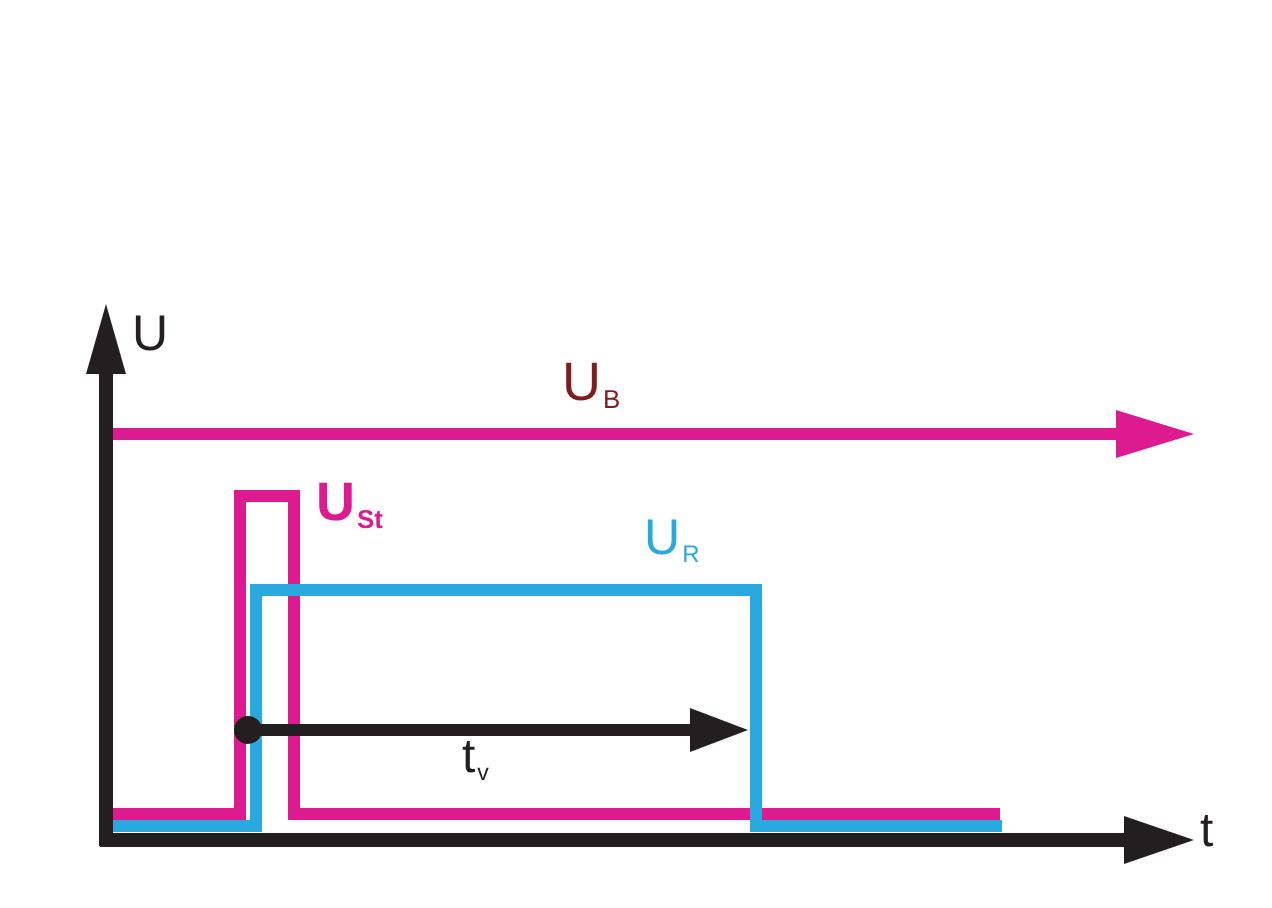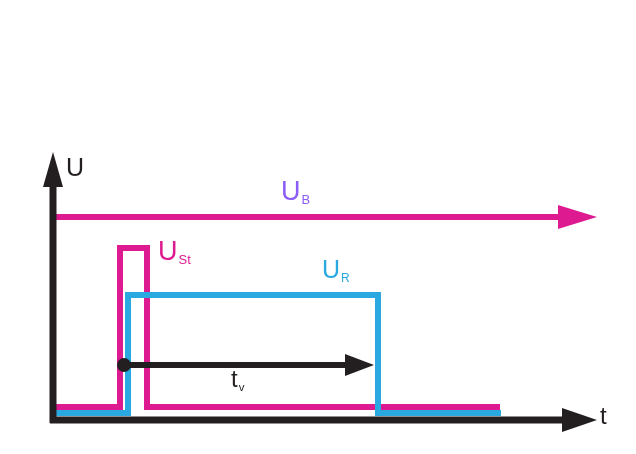--- a/index.html
+++ b/index.html
@@ -22,22 +22,22 @@
     font-family: "Liberation Sans", sans-serif;
   }
   .lbl .sub {
     font-size: 48%;
     position: relative;
     top: 0.34em;
     margin-left: 1px;
   }
   .lbl-u   { left: 66px;  top: 155px; font-size: 25px; color: #231F20; }
   .lbl-t   { left: 600px; top: 404px; font-size: 24px; color: #231F20; }
-  .lbl-ub  { left: 281px; top: 178px; font-size: 27px; color: #8b5cf6; }
-  .lbl-ust { left: 158px; top: 238px; font-size: 27px; color: #DD1A8F; }
+  .lbl-ub  { left: 281px; top: 178px; font-size: 27px; color: #7f1d1d; }
+  .lbl-ust { left: 158px; top: 238px; font-size: 27px; color: #DD1A8F; font-weight: bold; }
   .lbl-ur  { left: 322px; top: 257px; font-size: 25px; color: #29A9E0; text-align: right; }
   .lbl-tv  { left: 231px; top: 367px; font-size: 24px; color: #231F20; text-align: center; }
 </style>
 </head>
 <body>
 
 <div class="canvas">
 
   <svg width="636" height="454" viewBox="0 0 636 454">
 

